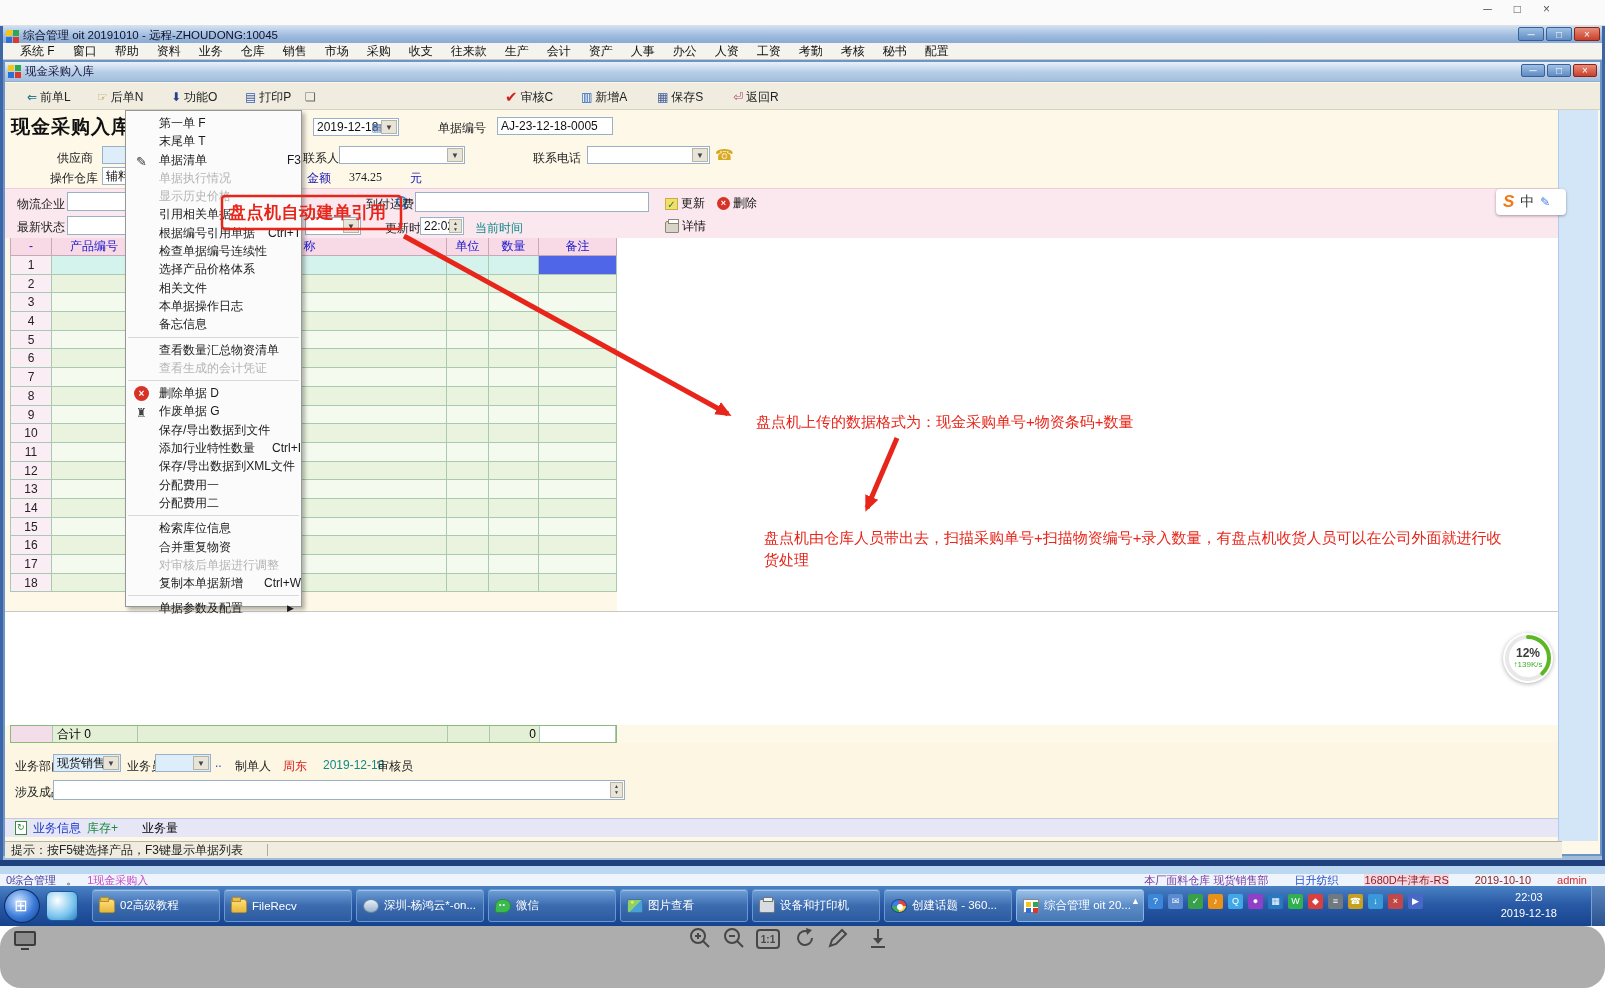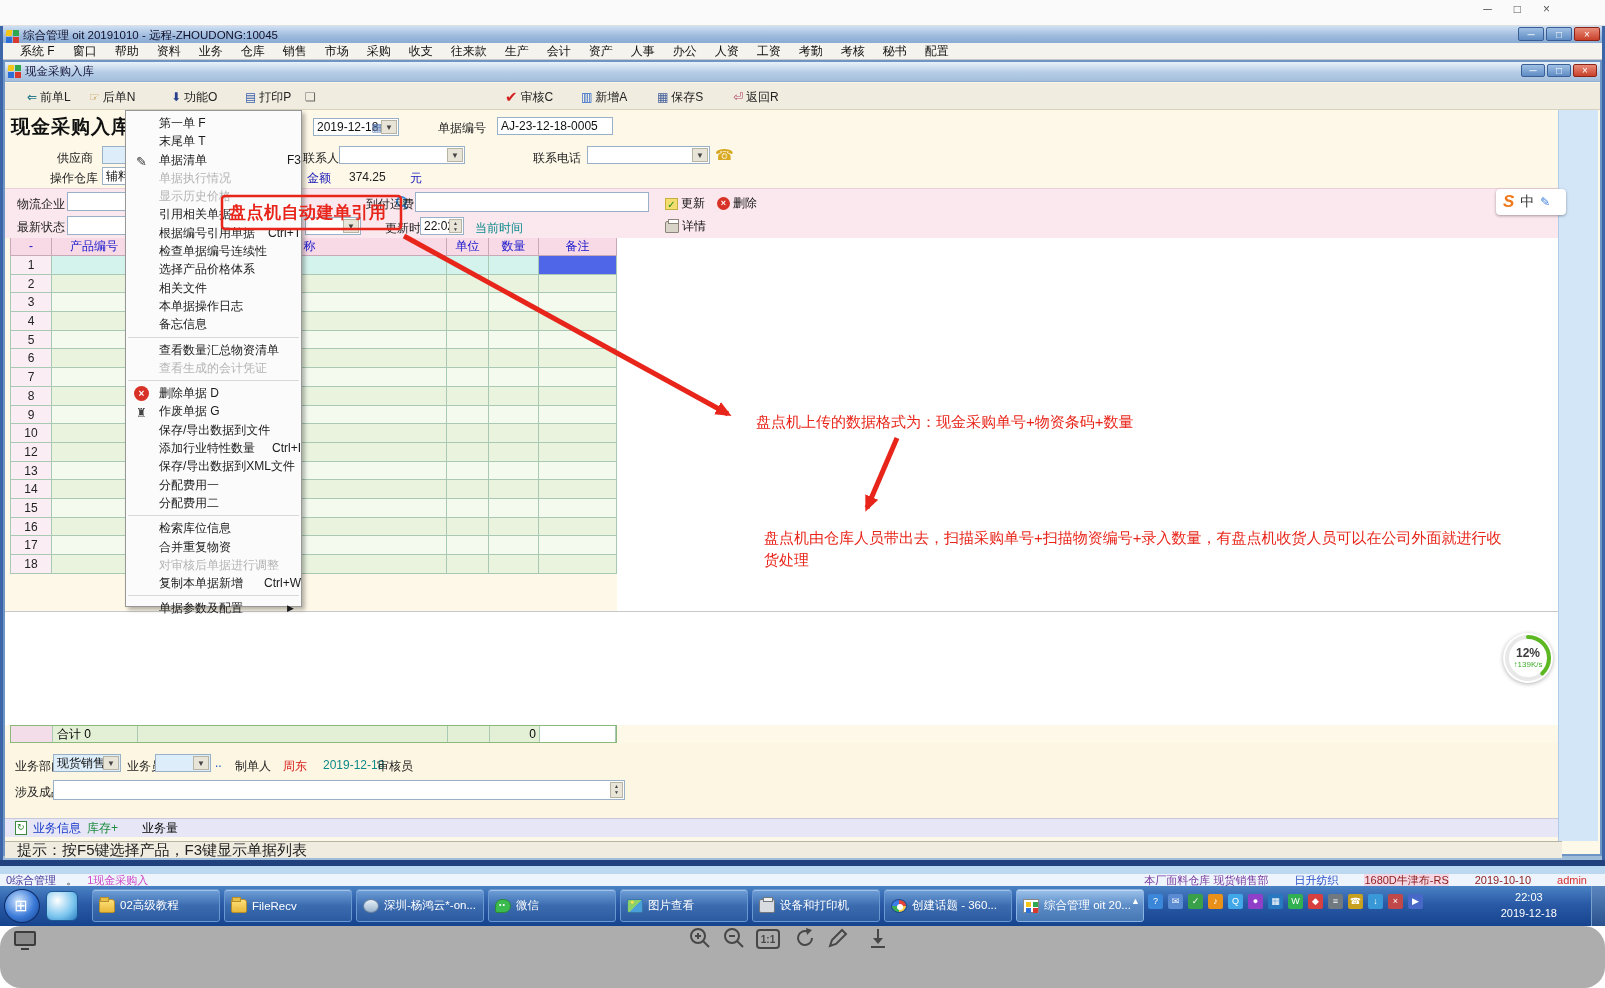--- a/index.html
+++ b/index.html
@@ -108,21 +108,21 @@
   #sum-qty{width:50px;background:#e4f0d6;text-align:right;padding-right:3px;}
   #sum-note{width:76px;background:#fff;border-right:none;}
 
   
   #bottom-form{position:absolute;left:0;top:681px;width:1557px;height:75px;background:#fdf6e2;}
   #info-strip{position:absolute;left:0;top:756px;width:1557px;height:19px;background:#e6e6f6;border-top:1px solid #c8c8dc;display:flex;align-items:center;font-size:12px;gap:6px;padding-left:10px;}
   .doc-ico{width:12px;height:14px;background:#fff;border:1px solid #3a8a3a;position:relative;}
   .doc-ico::after{content:"↻";position:absolute;left:1px;top:0px;font-size:9px;color:#2a8a2a;}
   #info-strip .blue{color:#1a3ac8;}
   #info-strip .green{color:#1c8c3c;}
-  #status-bar{position:absolute;left:0;top:779px;width:1557px;height:17px;background:#f0ede0;border-top:1px solid #b8b4a4;font-size:15px;color:#222;line-height:16px;padding-left:12px;}
+  #status-bar{position:absolute;left:0;top:779px;width:1557px;height:17px;background:#f0ede0;border-top:1px solid #b8b4a4;font-size:12px;color:#222;line-height:16px;padding-left:6px;}
   .status-sep{position:absolute;left:262px;top:2px;width:1px;height:12px;background:#b0ac9c;}
   #child-right-strip{position:absolute;right:2px;top:48px;width:40px;height:731px;background:#d2e6f8;border-left:1px solid #b0cce8;}
 
   
   #frame-bottom{left:0;top:860px;width:1605px;height:6px;background:#20407e;}
   #light-strip{left:0;top:866px;width:1605px;height:8px;background:#bcd8f0;}
   #tab-strip{left:0;top:874px;width:1605px;height:12px;background:#eef4fb;font-size:11px;display:flex;align-items:center;}
   #tab-left{position:absolute;left:6px;top:0;display:flex;gap:10px;line-height:12px;}
   #tab-right{position:absolute;right:18px;top:0;display:flex;gap:26px;line-height:12px;}
   #tab-right span{white-space:nowrap;}
@@ -266,21 +266,21 @@
             <span class="win-btn small">□</span>
             <span class="win-btn small close">×</span>
           </div>
         </div>
 
         <div id="toolbar">
           <div class="tb" style="left:22px">
               <i class="ig ico-prev"></i>
               <span>前单L</span>
             </div>
-          <div class="tb" style="left:84px">
+          <div class="tb" style="left:92px">
               <i class="ig ico-next"></i>
               <span>后单N</span>
             </div>
           <div class="tb" style="left:166px">
               <i class="ig ico-func"></i>
               <span>功能O</span>
             </div>
           <div class="tb" style="left:240px">
               <i class="ig ico-print"></i>
               <span>打印P</span>
@@ -316,21 +316,21 @@
           <div class="field blue" style="left:97px;top:36px;width:150px;height:18px;"></div>
           <div class="flabel" style="left:298px;top:40px;">联系人</div>
           <div class="field combo" style="left:334px;top:36px;width:126px;height:18px;"></div>
           <div class="flabel" style="left:528px;top:40px;">联系电话</div>
           <div class="field combo" style="left:582px;top:36px;width:123px;height:18px;"></div>
           <span class="abs phone-ico" style="left:710px;top:36px;">☎</span>
 
           <div class="flabel" style="left:45px;top:60px;">操作仓库</div>
           <div class="field" style="left:97px;top:57px;width:150px;height:18px;">辅料仓</div>
           <div class="flabel blue" style="left:302px;top:60px;">金额</div>
-          <div class="flabel" style="left:344px;top:60px;">374.25</div>
+          <div class="flabel" style="left:344px;top:60px;font-family:Liberation Serif, serif;">374.25</div>
           <div class="flabel blue" style="left:405px;top:60px;">元</div>
         </div>
 
         <div id="pink-strip">
           <div class="flabel" style="left:12px;top:7px;">物流企业</div>
           <div class="field" style="left:62px;top:3px;width:154px;height:19px;"></div>
           <span class="abs mag-ico" style="left:342px;top:5px;"></span>
           <div class="flabel" style="left:361px;top:7px;">到付运费</div>
           <div class="field" style="left:410px;top:3px;width:234px;height:20px;"></div>
           <div class="mini-btn" style="left:660px;top:6px;">
@@ -431,20 +431,28 @@
             <div class="grow row-odd">
               <div class="gc c-num rnum first">9</div>
               <div class="gc c-code"></div>
               <div class="gc c-name"></div>
               <div class="gc c-unit"></div>
               <div class="gc c-qty"></div>
               <div class="gc c-note"></div>
             </div>
             <div class="grow row-even">
               <div class="gc c-num rnum first">10</div>
+              <div class="gc c-code"></div>
+              <div class="gc c-name"></div>
+              <div class="gc c-unit"></div>
+              <div class="gc c-qty"></div>
+              <div class="gc c-note"></div>
+            </div>
+            <div class="grow row-odd">
+              <div class="gc c-num rnum first">11</div>
               <div class="gc c-code"></div>
               <div class="gc c-name"></div>
               <div class="gc c-unit"></div>
               <div class="gc c-qty"></div>
               <div class="gc c-note"></div>
             </div>
             <div class="grow row-even">
               <div class="gc c-num rnum first">12</div>
               <div class="gc c-code"></div>
               <div class="gc c-name"></div>

